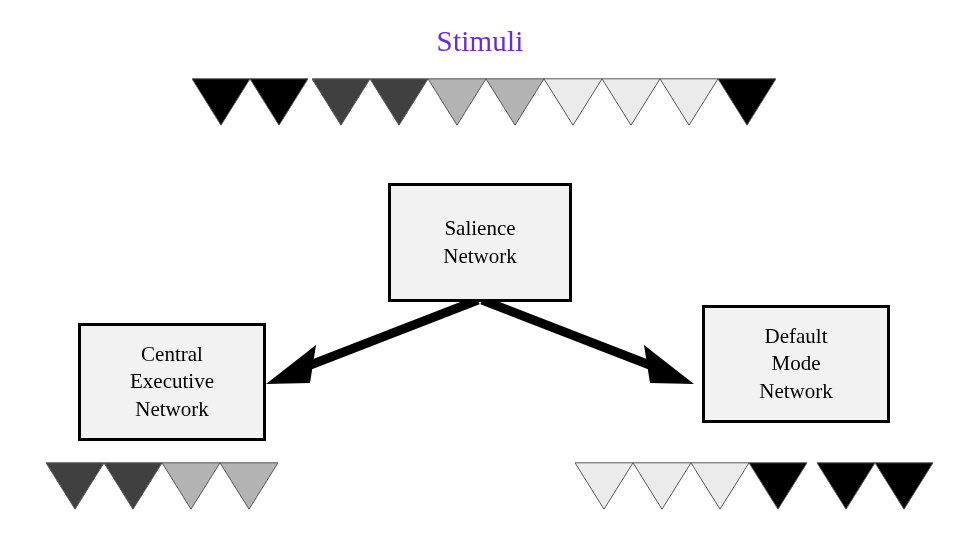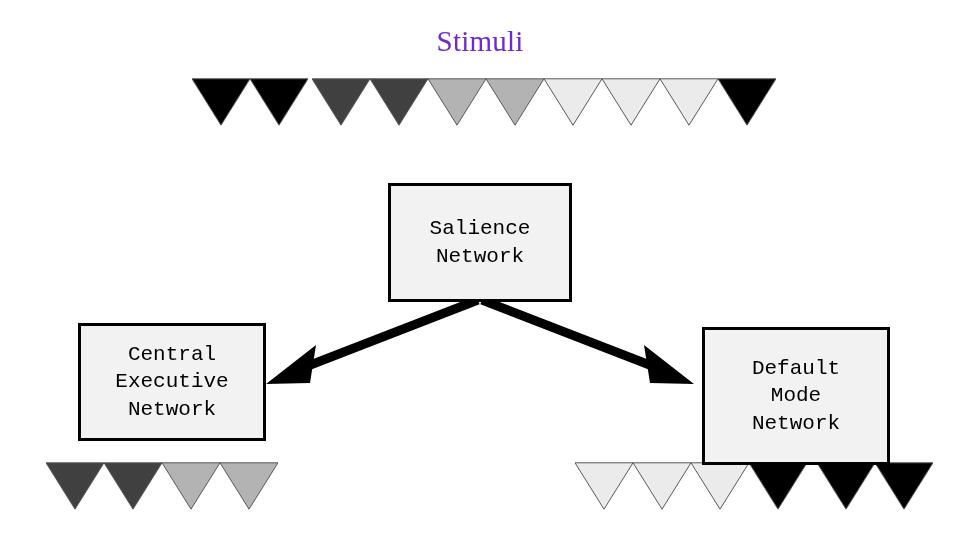--- a/index.html
+++ b/index.html
@@ -56,31 +56,30 @@
     background: #f2f2f2;
     border: 3px solid #000000;
     display: flex;
     align-items: center;
     justify-content: center;
     text-align: center;
     font-size: 21px;
     line-height: 1.30;
     color: #000000;
     z-index: 3;
-    font-family: Liberation Mono, monospace;
   }
   .box .box-label {
     display: block;
     white-space: pre-line;
     padding: 0 6px;
   }
 
   #box-salience  { left: 388px; top: 183px; width: 184px; height: 119px; }
   #box-cen       { left: 78px;  top: 323px; width: 188px; height: 118px; }
-  #box-dmn       { left: 702px; top: 327px; width: 188px; height: 138px; }
+  #box-dmn       { left: 702px; top: 305px; width: 188px; height: 118px; }
 
   
   #arrows {
     position: absolute;
     left: 0;
     top: 0;
     width: 960px;
     height: 540px;
     z-index: 2;
     pointer-events: none;

